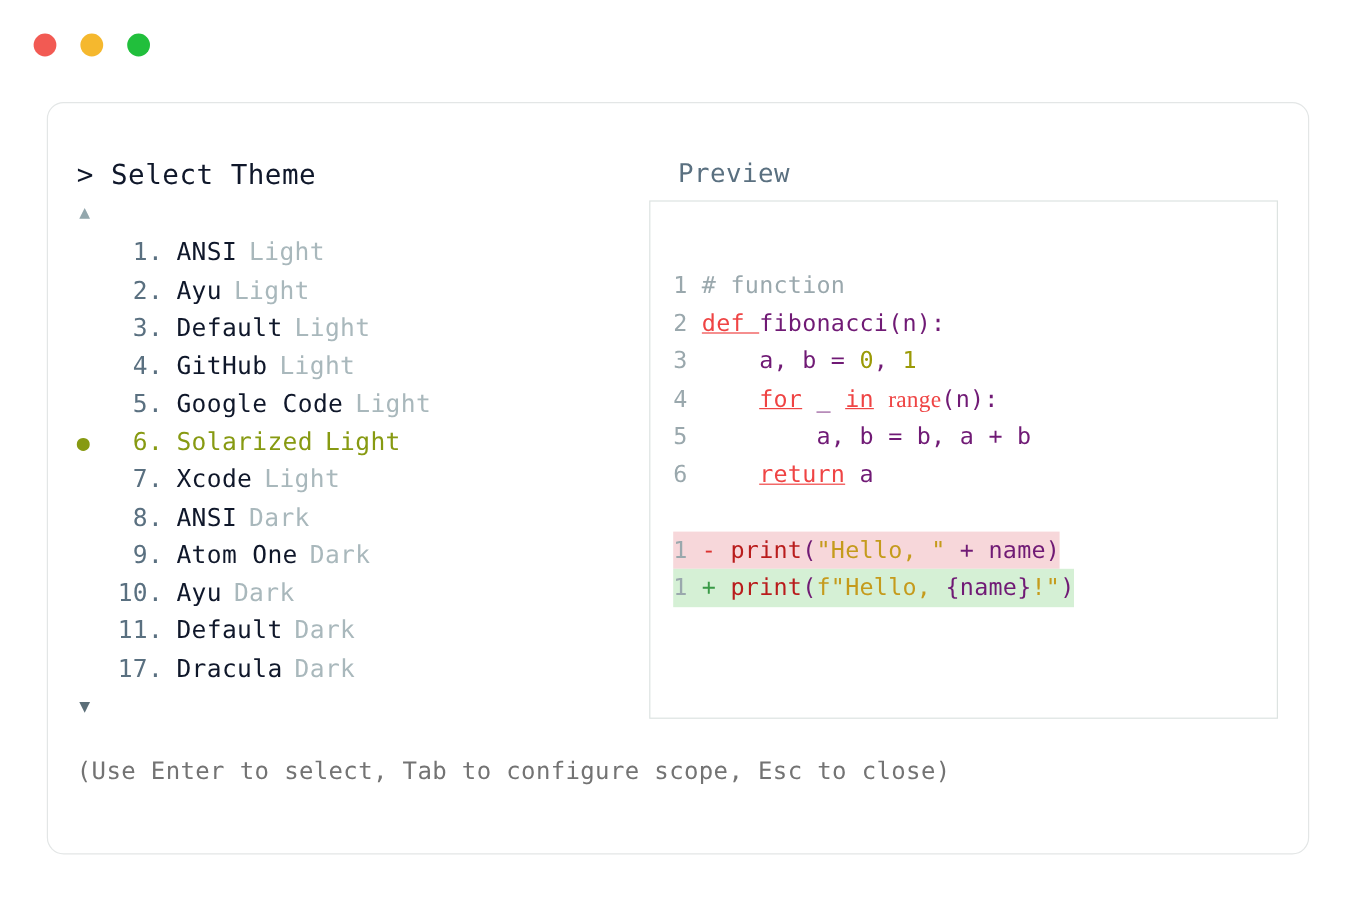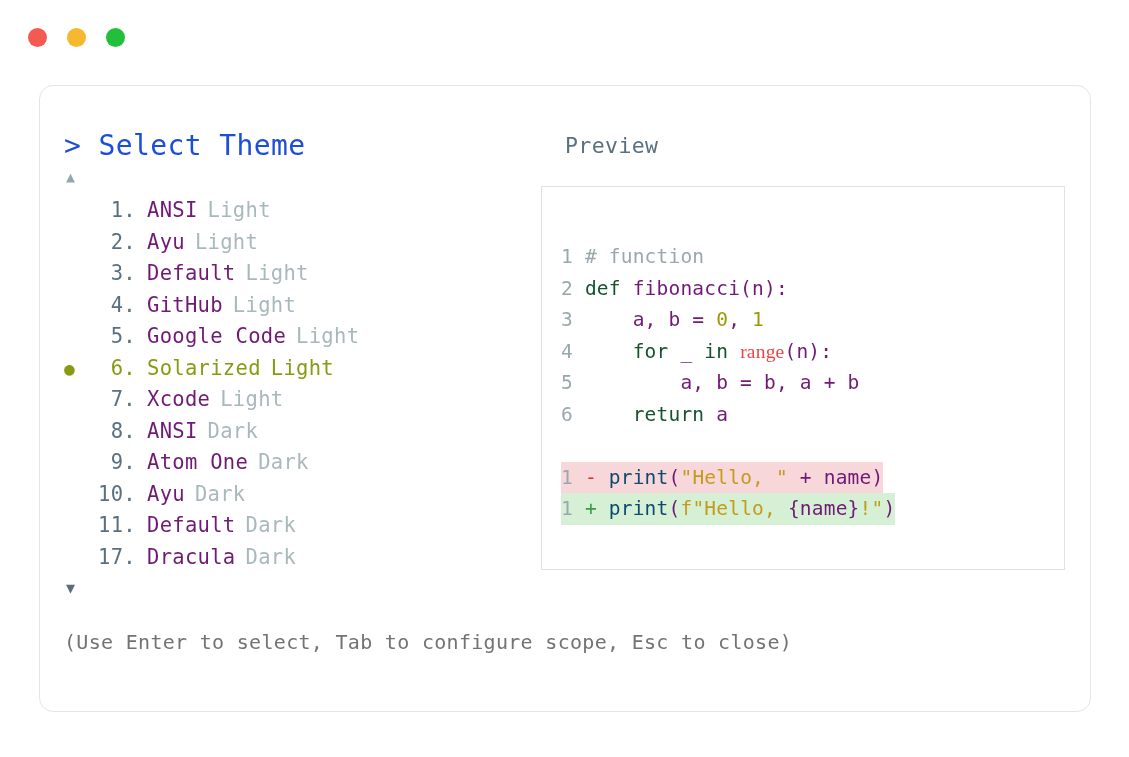--- a/index.html
+++ b/index.html
@@ -24,72 +24,72 @@
     background: #ffffff;
     border: 1.5px solid #e3e6e6;
     border-radius: 14px;
   }
 
   .panel-body { position: absolute; left: 0; top: 0; right: 0; bottom: 0; }
 
   
   .left-col { position: absolute; left: 24px; top: 45px; width: 470px; }
   .prompt-head {
-    font-size: 28px; line-height: 30px; color: #1d4ed8;
+    font-size: 23px; line-height: 30px; color: #0f172a;
     letter-spacing: 0.4px; white-space: pre;
   }
   .arrow-up {
     margin-top: 8px; margin-left: 2px; font-size: 15px; line-height: 16px;
     color: #93a7ad; letter-spacing: 0; height: 17px;
   }
   .arrow-down {
     margin-top: 7px; margin-left: 2px; font-size: 15px; line-height: 16px;
     color: #5b6e78; height: 17px;
   }
   .theme-list { margin-top: 9px; }
   .theme-row {
     display: flex; align-items: baseline;
     height: 31.5px; font-size: 20.5px; line-height: 31.5px;
     letter-spacing: 0.3px; white-space: pre;
   }
   .bullet-cell { width: 26px; flex: 0 0 26px; text-align: left; font-size: 18px; color: transparent; }
   .theme-row.selected .bullet-cell { color: #879a12; }
   .num-cell { width: 46px; flex: 0 0 46px; text-align: right; color: #5a7080; }
-  .name-cell { margin-left: 11px; color: #701a75; }
+  .name-cell { margin-left: 11px; color: #0f172a; }
   .variant-cell { margin-left: 10px; color: #a9b8bc; text-align: center; }
   .theme-row.selected .num-cell,
   .theme-row.selected .name-cell,
   .theme-row.selected .variant-cell { color: #879a12; }
 
   
   .right-col { position: absolute; left: 501px; top: 45px; width: 528px; }
   .preview-head {
     font-size: 21.5px; line-height: 30px; color: #5a7080;
     letter-spacing: 0.4px; white-space: pre; margin-left: 24px;
   }
   .preview-box {
-    margin-top: 25px;
-    width: 524px; height: 384px;
+    margin-top: 6px;
+    width: 524px; height: 432px;
     border: 1.5px solid #dde3e1;
     background: #ffffff;
     position: relative;
   }
   .code-area {
     position: absolute; left: 19px; top: 54px; right: 4px;
     font-size: 19.5px; line-height: 31.5px; letter-spacing: 0.2px;
   }
   .code-line { white-space: pre; height: 31.5px; }
   .ln { color: #9aa8ad; }
   .tok-cmt { color: #9aa8ad; }
-  .tok-kw  { color: #14532d; }
+  .tok-kw  { color: #ef4444; text-decoration: underline; }
   .tok-fn  { color: #ef4444; font-family: Liberation Serif, serif; }
   .tok-num { color: #9b9a06; }
   .tok-plain { color: #701a75; }
   .tok-str { color: #c59b1c; }
-  .tok-builtin { color: #0c4a6e; }
+  .tok-builtin { color: #b91c1c; }
 
   .diff-block { margin-top: 31.5px; }
   .diff-line { white-space: pre; height: 31.5px; display: inline-block; }
   .diff-wrap { height: 31.5px; }
   .diff-del { background: #f7d7da; }
   .diff-add { background: #d5f0d5; }
   .sign-del { color: #dc322f; }
   .sign-add { color: #3a9a47; }
 
   

